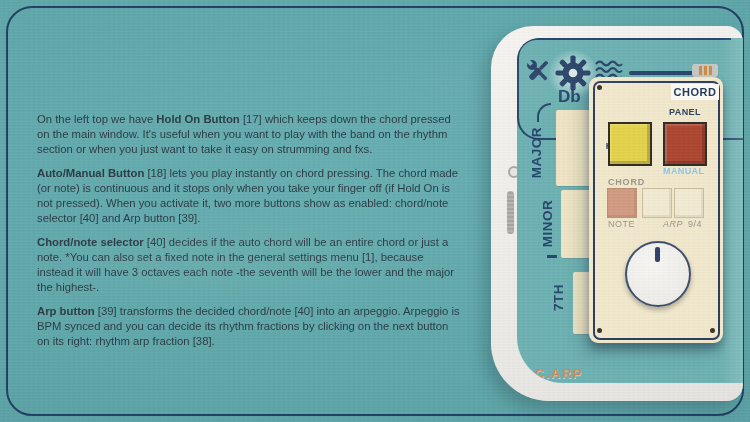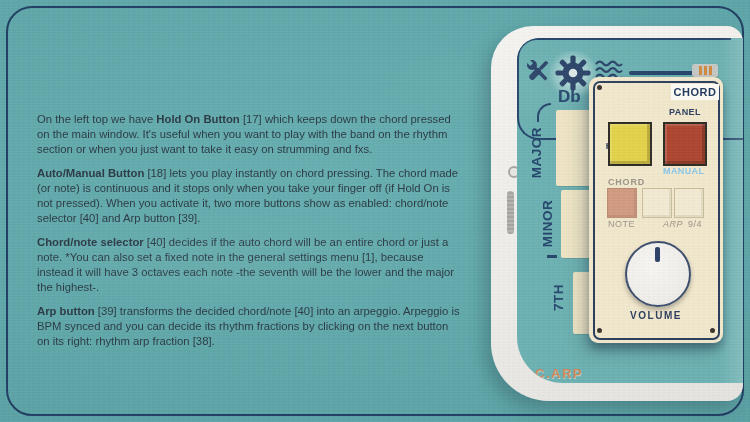--- a/index.html
+++ b/index.html
@@ -225,17 +225,16 @@
     <div class="small-btn btn-arp"></div>
     <div class="small-btn btn-qtr"></div>
 
     <div class="sel-label sl-note">NOTE</div>
     <div class="sel-label sl-arp">ARP</div>
     <div class="sel-label sl-qtr">9/4</div>
 
     <div class="knob">
       <div class="knob-tick"></div>
     </div>
-    <div class="btn-label lbl-volume">VOLUME</div>
   </div>
 
   <div class="grain"></div>
 </div>
 
 </body></html>

